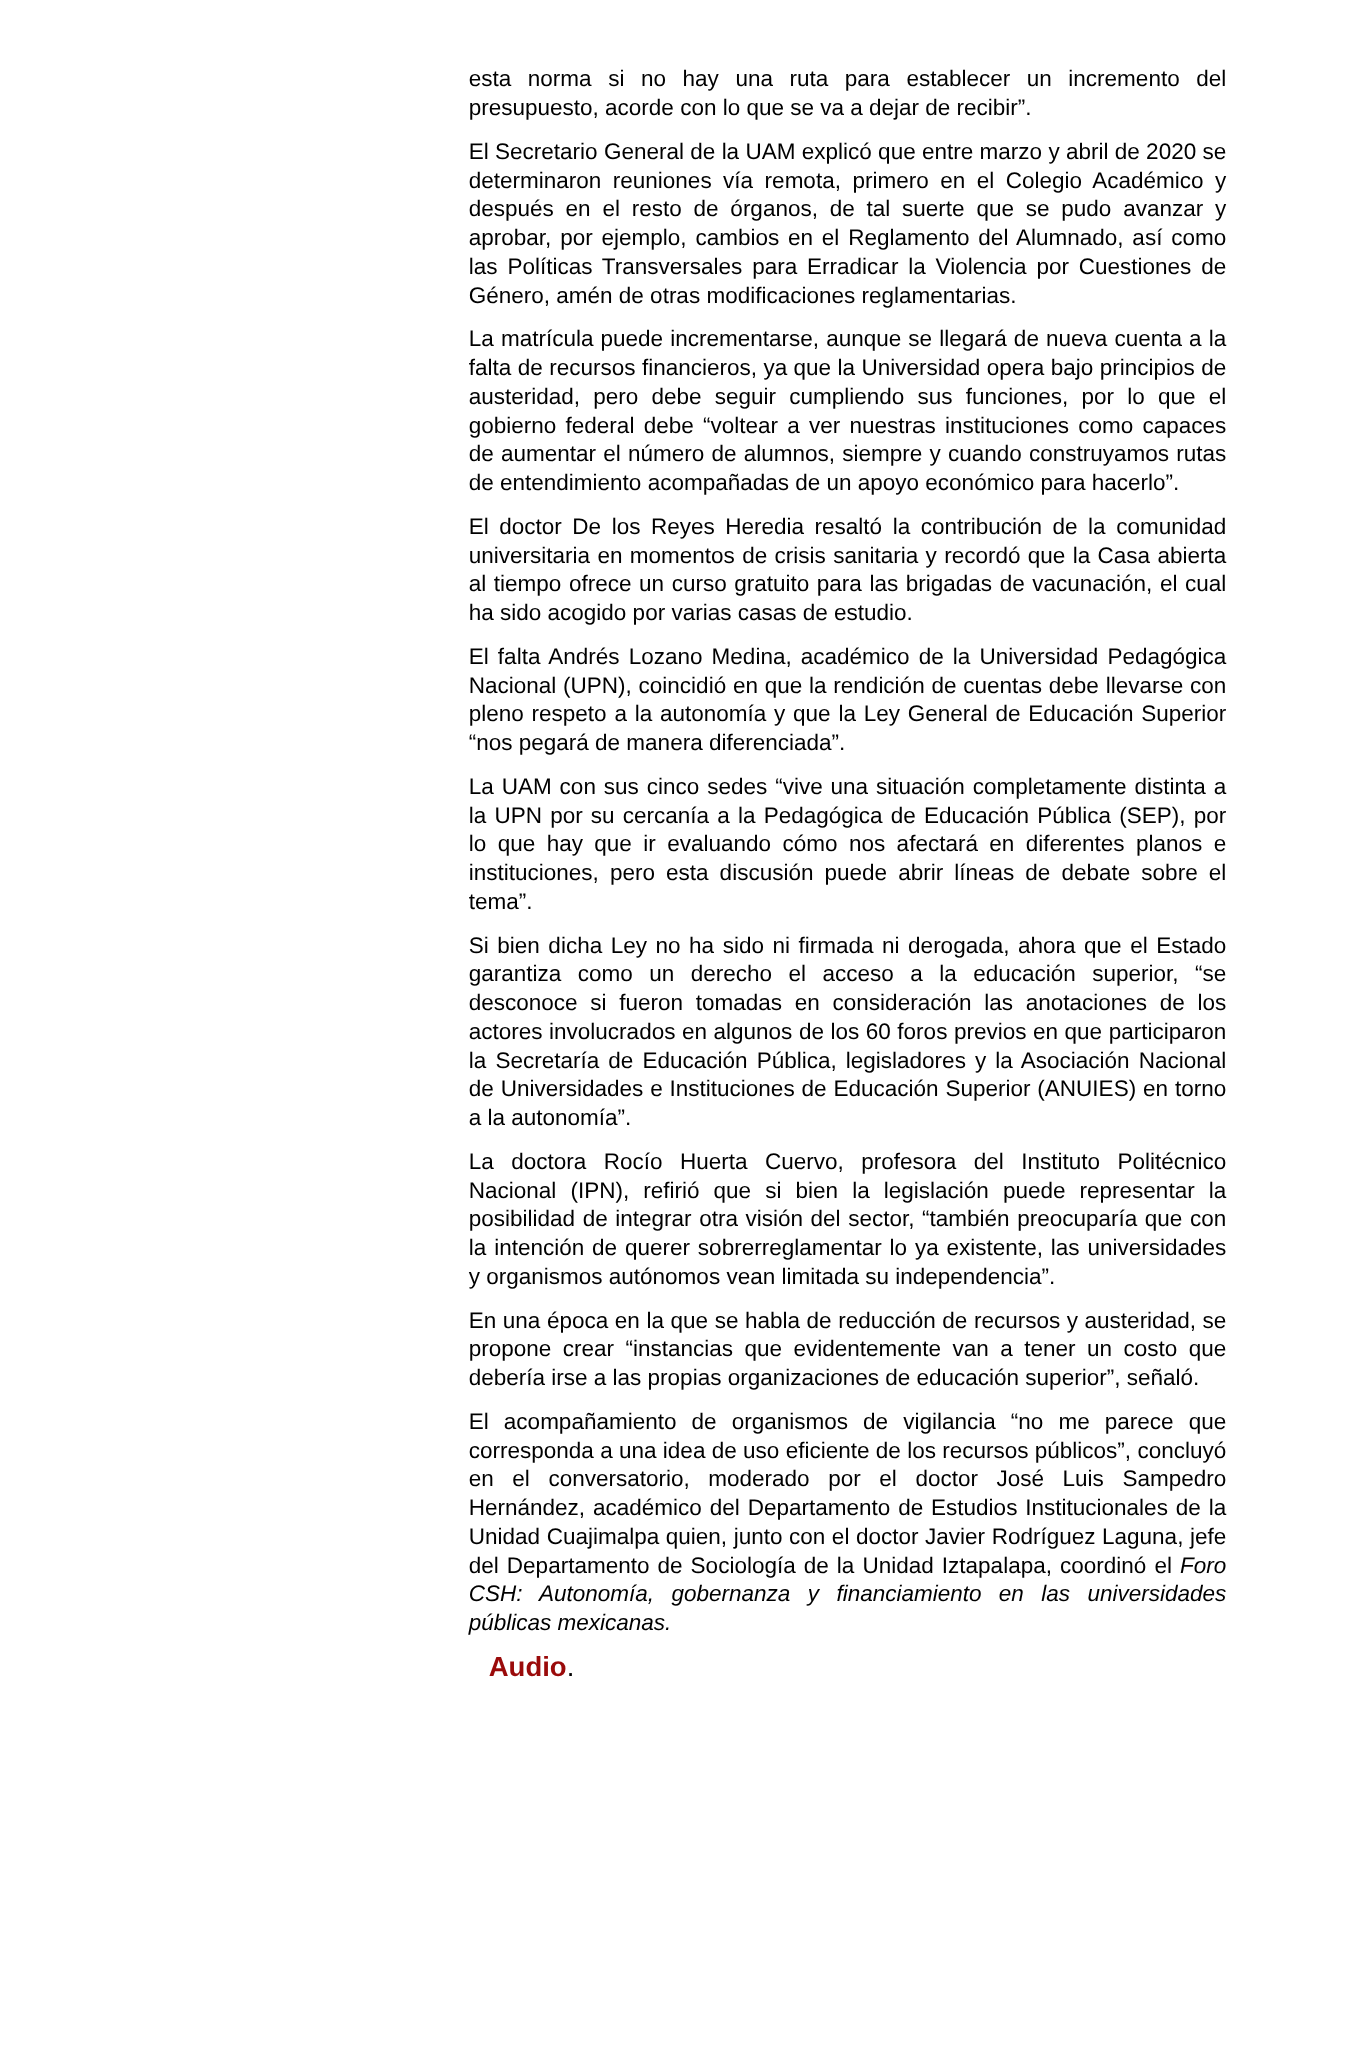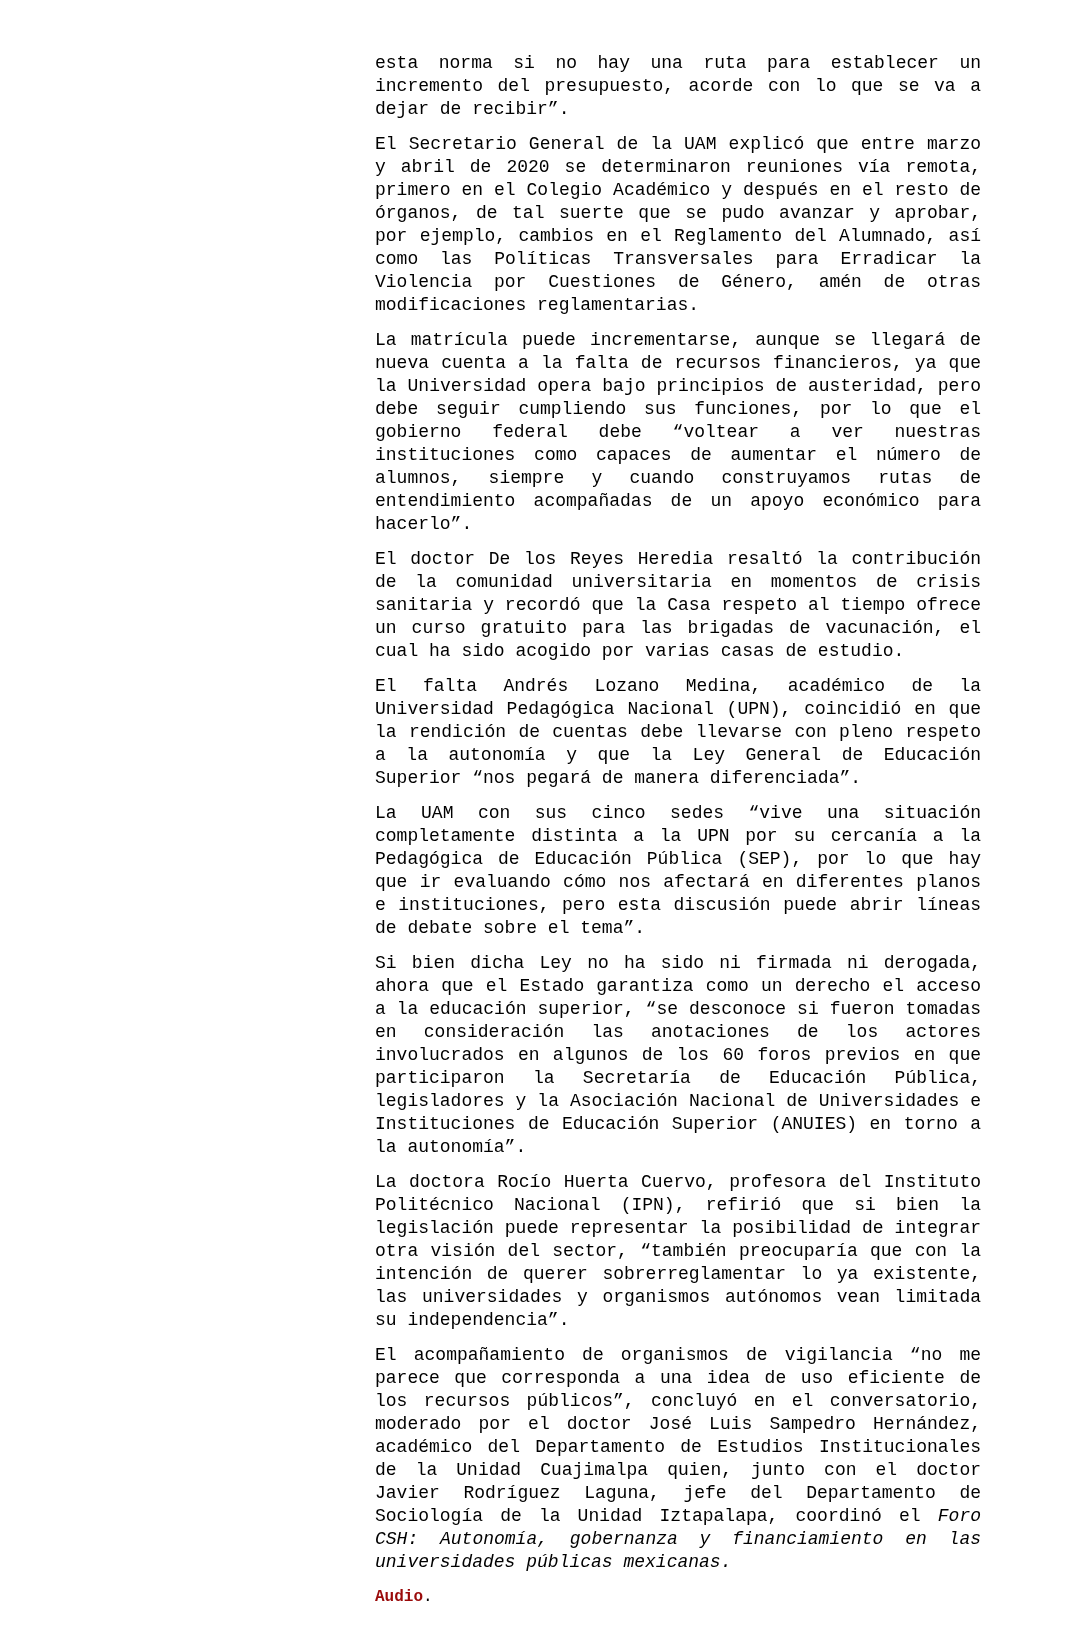--- a/index.html
+++ b/index.html
@@ -16,56 +16,56 @@
     font-family: "Liberation Sans", sans-serif;
     color: #000000;
   }
   .article {
     position: absolute;
     left: 375px;
     top: 52px;
     width: 606px;
     font-size: 18px;
     line-height: 23px;
-    font-family: Liberation Mono, monospace;
   }
   .para {
     margin: 0 0 12px 0;
     text-align: justify;
     text-justify: inter-word;
   }
   .para span { display: inline; }
   .italic { font-style: italic; }
   .audio-line {
-    margin: 12px 0 0 0;
+    margin: 12px 0 0 16px;
     text-align: left;
-    font-size: 16px;
+    font-size: 22px;
     line-height: 23px;
   }
   .audio-link {
     font-weight: bold;
     color: #9a0a0a;
     text-decoration: none;
     cursor: pointer;
   }
   .audio-suffix { color: #000000; }
 </style>
 </head>
 <body>
 
 <div class="page">
   <main class="article">
     <div id="paragraph-container">
         <p class="para"><span>esta norma si no hay una ruta para establecer un incremento del presupuesto, acorde con lo que se va a dejar de recibir”.</span></p>
         <p class="para"><span>El Secretario General de la UAM explicó que entre marzo y abril de 2020 se determinaron reuniones vía remota, primero en el Colegio Académico y después en el resto de órganos, de tal suerte que se pudo avanzar y aprobar, por ejemplo, cambios en el Reglamento del Alumnado, así como las Políticas Transversales para Erradicar la Violencia por Cuestiones de Género, amén de otras modificaciones reglamentarias.</span></p>
         <p class="para"><span>La matrícula puede incrementarse, aunque se llegará de nueva cuenta a la falta de recursos financieros, ya que la Universidad opera bajo principios de austeridad, pero debe seguir cumpliendo sus funciones, por lo que el gobierno federal debe “voltear a ver nuestras instituciones como capaces de aumentar el número de alumnos, siempre y cuando construyamos rutas de entendimiento acompañadas de un apoyo económico para hacerlo”.</span></p>
-        <p class="para"><span>El doctor De los Reyes Heredia resaltó la contribución de la comunidad universitaria en momentos de crisis sanitaria y recordó que la Casa respeto al tiempo ofrece un curso gratuito para las brigadas de vacunación, el cual ha sido acogido por varias casas de estudio.</span></p>
+        <p class="para"><span>El doctor De los Reyes Heredia resaltó la contribución de la comunidad universitaria en momentos de crisis sanitaria y recordó que la Casa abierta al tiempo ofrece un curso gratuito para las brigadas de vacunación, el cual ha sido acogido por varias casas de estudio.</span></p>
         <p class="para"><span>El falta Andrés Lozano Medina, académico de la Universidad Pedagógica Nacional (UPN), coincidió en que la rendición de cuentas debe llevarse con pleno respeto a la autonomía y que la Ley General de Educación Superior “nos pegará de manera diferenciada”.</span></p>
         <p class="para"><span>La UAM con sus cinco sedes “vive una situación completamente distinta a la UPN por su cercanía a la Pedagógica de Educación Pública (SEP), por lo que hay que ir evaluando cómo nos afectará en diferentes planos e instituciones, pero esta discusión puede abrir líneas de debate sobre el tema”.</span></p>
         <p class="para"><span>Si bien dicha Ley no ha sido ni firmada ni derogada, ahora que el Estado garantiza como un derecho el acceso a la educación superior, “se desconoce si fueron tomadas en consideración las anotaciones de los actores involucrados en algunos de los 60 foros previos en que participaron la Secretaría de Educación Pública, legisladores y la Asociación Nacional de Universidades e Instituciones de Educación Superior (ANUIES) en torno a la autonomía”.</span></p>
         <p class="para"><span>La doctora Rocío Huerta Cuervo, profesora del Instituto Politécnico Nacional (IPN), refirió que si bien la legislación puede representar la posibilidad de integrar otra visión del sector, “también preocuparía que con la intención de querer sobrerreglamentar lo ya existente, las universidades y organismos autónomos vean limitada su independencia”.</span></p>
+        <p class="para"><span>En una época en la que se habla de reducción de recursos y austeridad, se propone crear “instancias que evidentemente van a tener un costo que debería irse a las propias organizaciones de educación superior”, señaló.</span></p>
         <p class="para"><span>El acompañamiento de organismos de vigilancia “no me parece que corresponda a una idea de uso eficiente de los recursos públicos”, concluyó en el conversatorio, moderado por el doctor José Luis Sampedro Hernández, académico del Departamento de Estudios Institucionales de la Unidad Cuajimalpa quien, junto con el doctor Javier Rodríguez Laguna, jefe del Departamento de Sociología de la Unidad Iztapalapa, coordinó el </span><span class="italic">Foro CSH: Autonomía, gobernanza y financiamiento en las universidades públicas mexicanas.</span></p>
       </div>
     <p class="audio-line">
       <a class="audio-link" style="color: rgb(154, 10, 10);">Audio</a><span class="audio-suffix">.</span>
     </p>
   </main>
 </div>
 
 </body></html>

